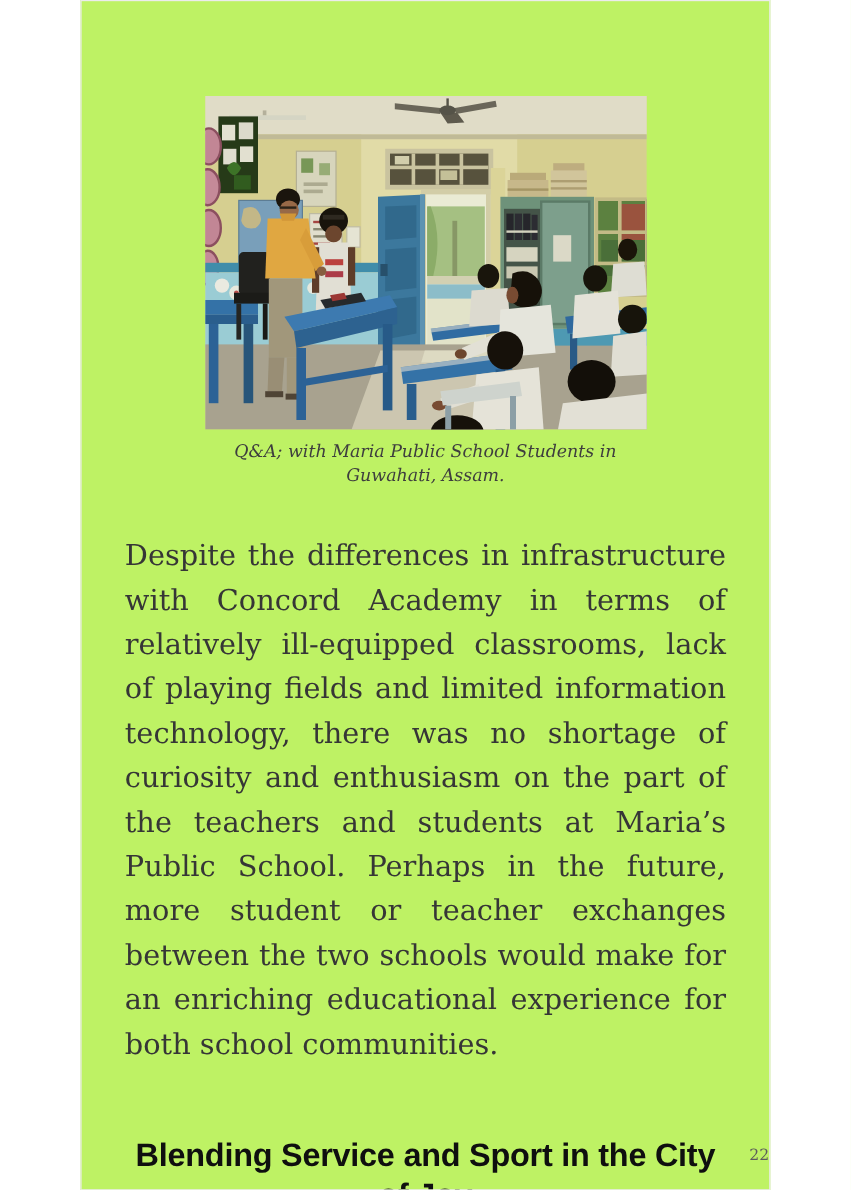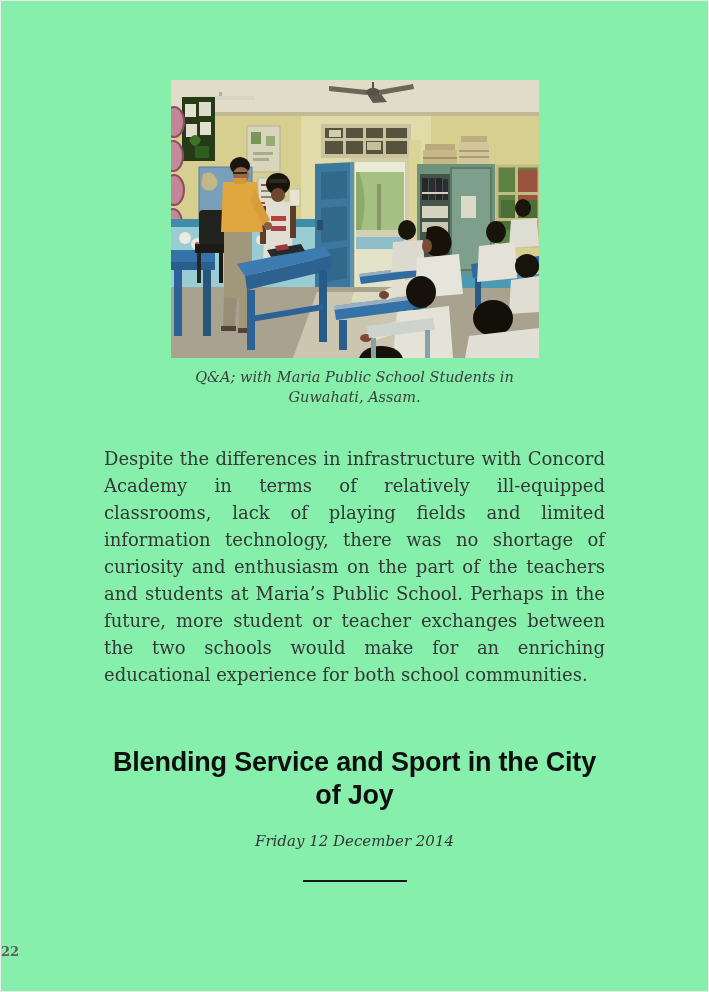--- a/index.html
+++ b/index.html
@@ -1,46 +1,46 @@
 <!DOCTYPE html>
 <html><head>
 <meta charset="utf-8">
 <style>
   html,body { margin:0; padding:0; background:#ffffff; }
   .page {
-    position:relative; width:709px; height:992px; background:#86efac;
+    position:relative; width:575px; height:992px; background:#bef264;
     margin:0 auto; overflow:hidden; box-sizing:border-box;
     border:1px solid #ececec;
     font-family:"DejaVu Serif", serif;
   }
   figure.photo-block { margin:79px auto 0; width:368px; }
   figure.photo-block svg { display:block; }
   figcaption.caption {
     margin:10px auto 0; max-width:432px; text-align:center;
     font-style:italic; font-size:14.5px; line-height:1.35; color:#3e3e3e;
   }
   p.body-text {
     width:501px; margin:38px auto 0; text-align:justify;
-    font-size:18px; line-height:27px; color:#363636;
+    font-size:24px; line-height:37px; color:#363636;
   }
   p.body-text.second { margin-top:12px; }
   h1.post-title {
     width:501px; margin:58px auto 0;
     font-family:"Liberation Sans", sans-serif; font-weight:700;
     font-size:27px; line-height:1.22; text-align:center;
     color:#0f0f0f; letter-spacing:-0.2px;
   }
   .post-date {
     margin:20px auto 0; text-align:center; font-style:italic;
     font-size:15px; color:#343434;
   }
   .divider { width:104px; margin:30px auto 0; height:0; border-top:2px solid #181818; }
   .page-number {
-    position:absolute; left:0; right:0; bottom:32px; text-align:left;
-    font-size:13px; color:#5c5c5c;font-weight:bold;
+    position:absolute; left:0; right:0; bottom:20px; text-align:right;
+    font-size:13px; color:#5c5c5c;
   }
 </style>
 </head>
 <body>
 
 <div class="page">
 
   <figure class="photo-block">
     <svg width="368" height="278" viewBox="0 0 368 278" xmlns="http://www.w3.org/2000/svg" role="img">
 

